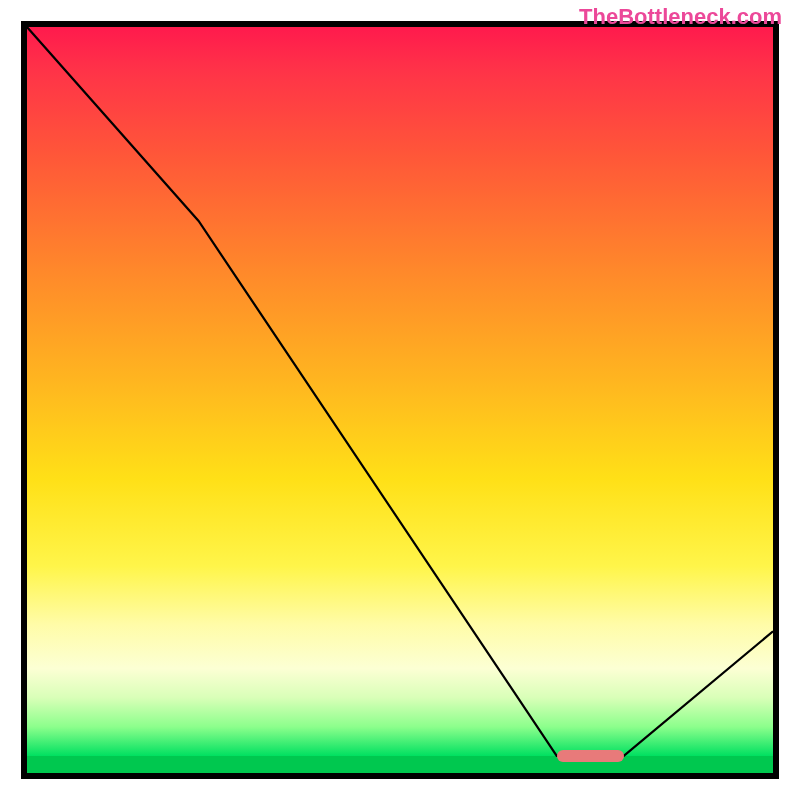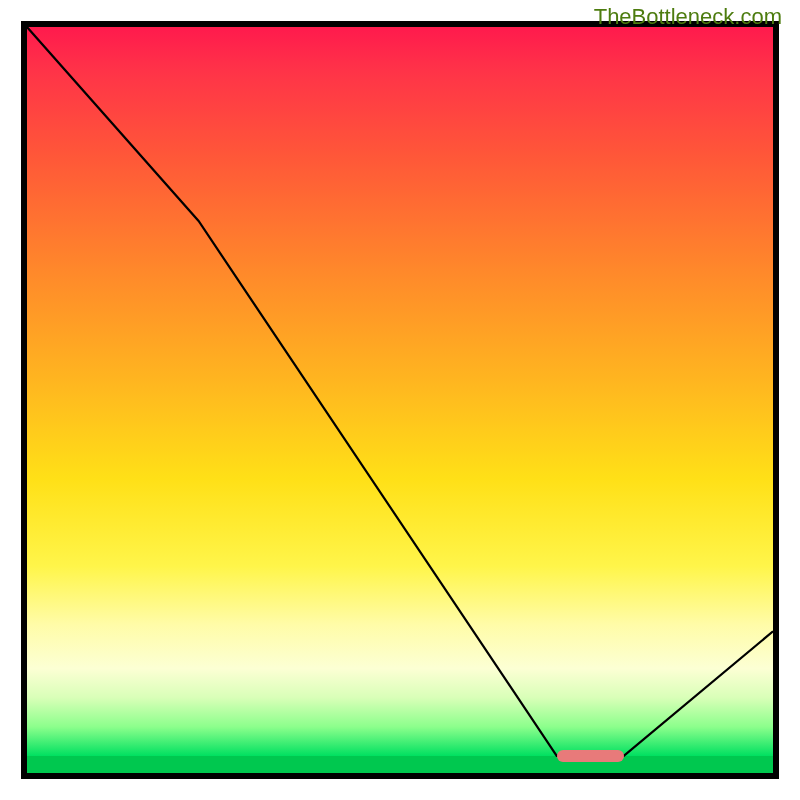--- a/index.html
+++ b/index.html
@@ -8,22 +8,22 @@
     height: 800px;
     background: #fff;
     position: relative;
     font-family: Arial, sans-serif;
   }
   .watermark {
     position: absolute;
     top: 4px;
     right: 18px;
     font-size: 22px;
-    font-weight: normal;
-    color: #4d7c0f;
+    font-weight: bold;
+    color: #ec4899;
     z-index: 10;
   }
   .frame {
     position: absolute;
     left: 21px;
     top: 21px;
     width: 758px;
     height: 758px;
     border: 6px solid #000;
     background: #fff;

